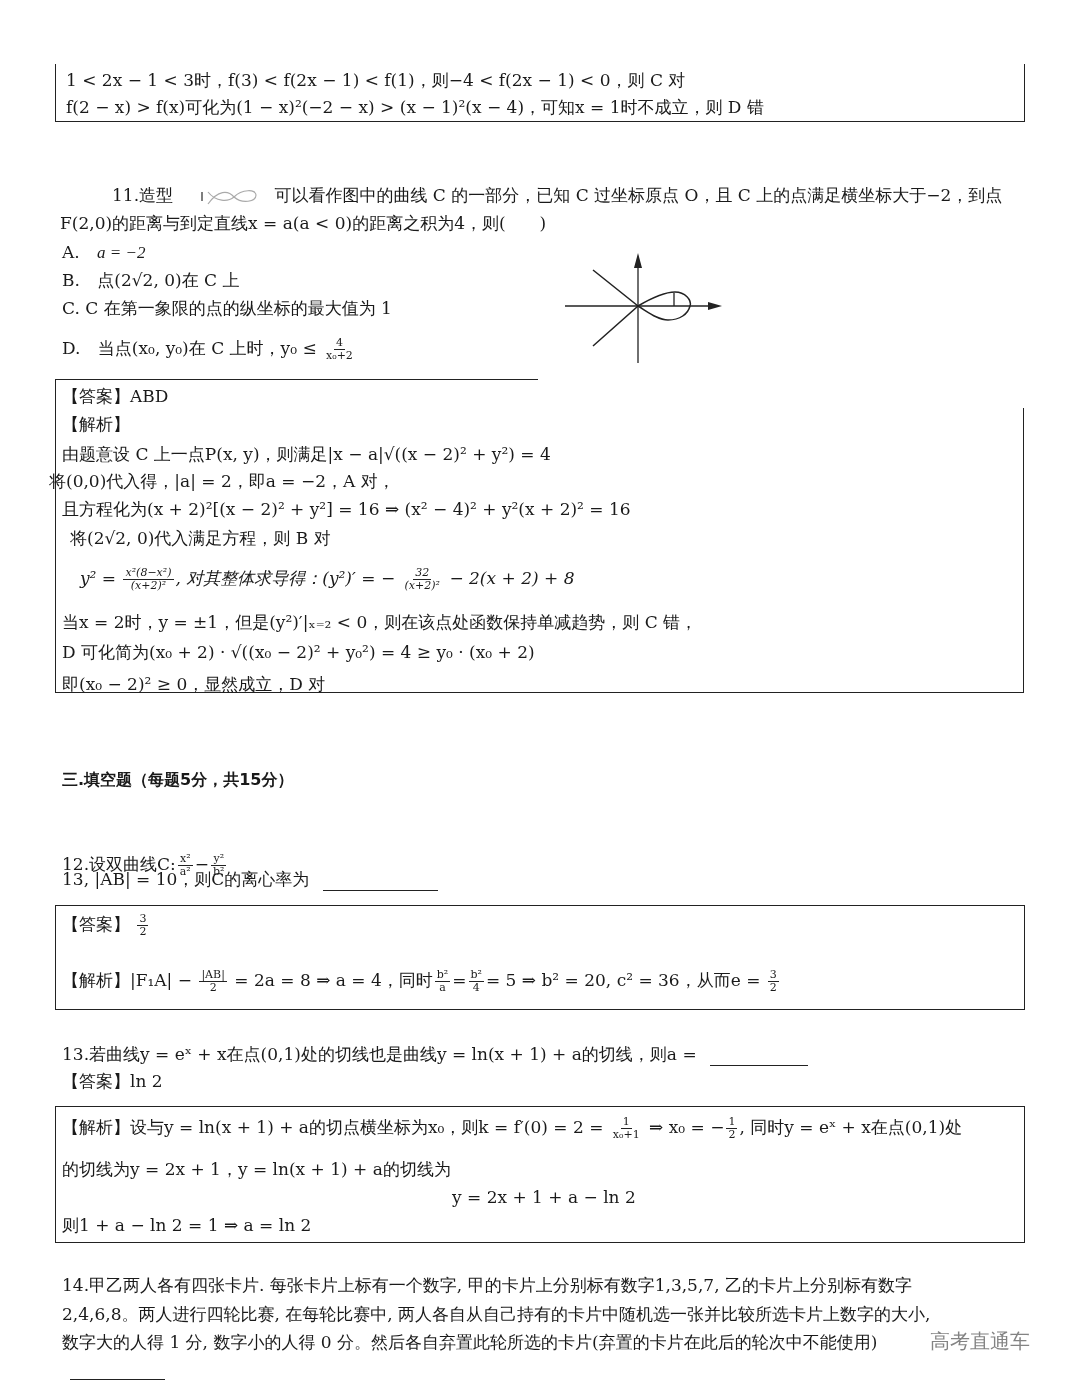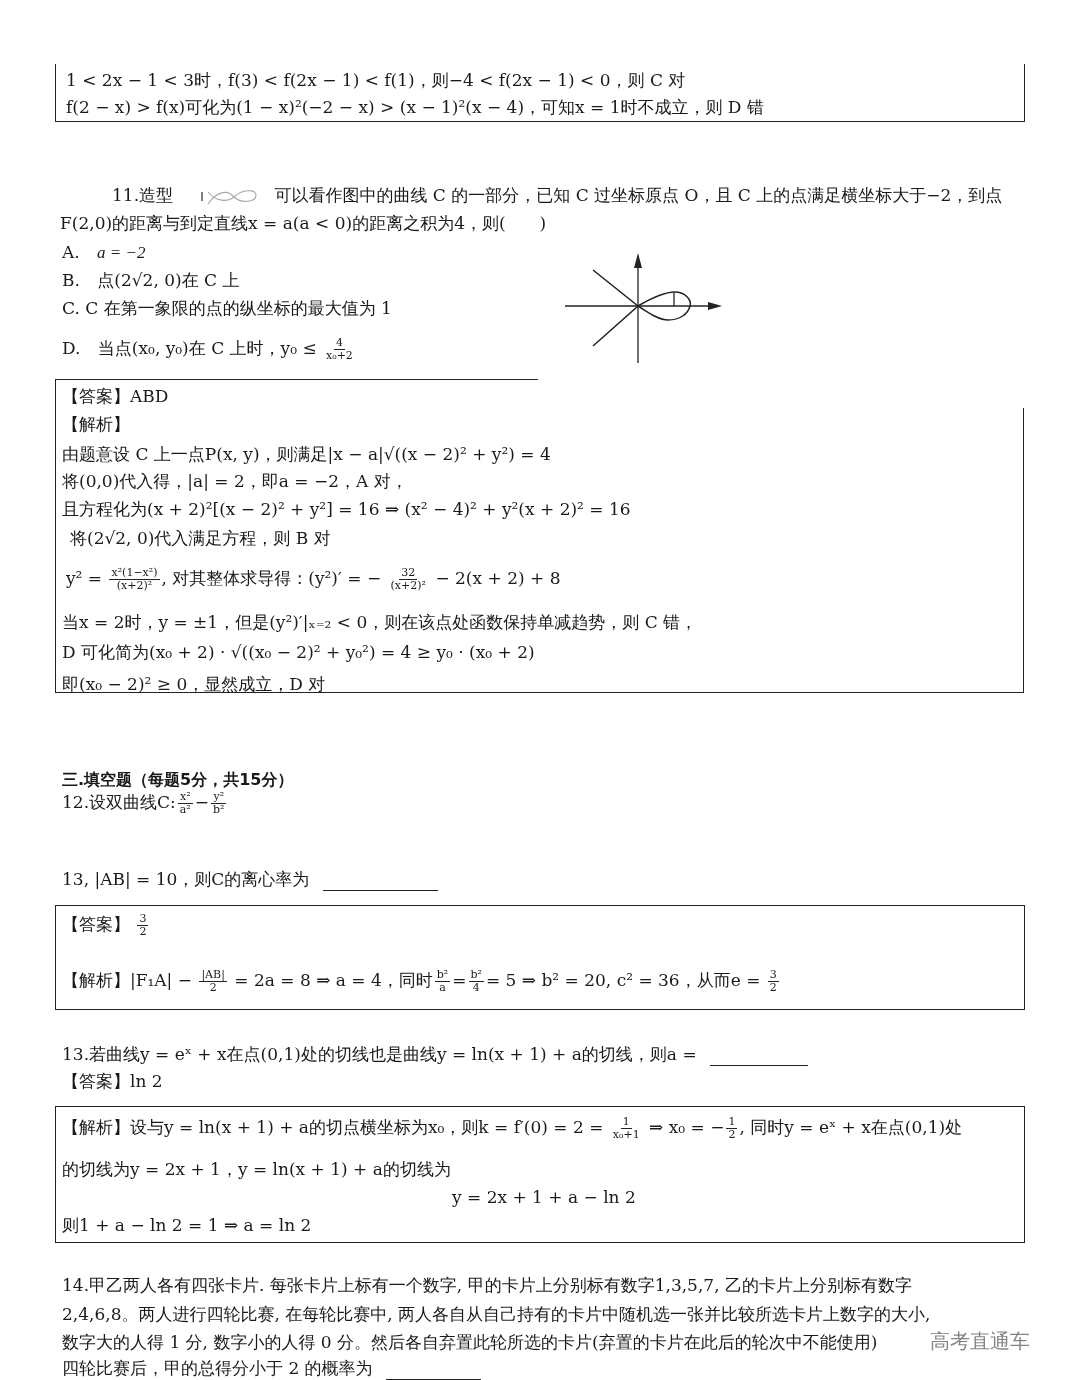--- a/index.html
+++ b/index.html
@@ -71,41 +71,41 @@
 <div style="position:absolute; left:55px; top:379px; width:483px; height:0; border-top:1.5px solid #222;"></div>
 <div style="position:absolute; left:55px; top:379px; width:0; height:313px; border-left:1.5px solid #222;"></div>
 <div style="position:absolute; left:1023px; top:408px; width:0; height:284px; border-left:1.5px solid #222;"></div>
 <div style="position:absolute; left:55px; top:692px; width:969px; height:0; border-top:1.5px solid #222;"></div>
 
 <div class="line" style="left:62px; top:384px;">
   <span>【答案】</span><span>ABD</span>
 </div>
 <div class="line" style="left:62px; top:412px;">【解析】</div>
 <div class="line" style="left:62px; top:442px;">由题意设 C 上一点P(x, y)，则满足|x − a|√((x − 2)² + y²) = 4</div>
-<div class="line" style="left:62px; top:469px;">将(0,0)代入得，|a| = 2，即a = −2，A 对，</div>
+<div class="line" style="left:49px; top:469px;">将(0,0)代入得，|a| = 2，即a = −2，A 对，</div>
 <div class="line" style="left:62px; top:497px;">且方程化为(x + 2)²[(x − 2)² + y²] = 16 ⇒ (x² − 4)² + y²(x + 2)² = 16</div>
 <div class="line" style="left:62px; top:526px;margin-left:8px;">将(2√2, 0)代入满足方程，则 B 对</div>
-<div class="line" style="left:66px; top:566px;">
+<div class="line" style="left:80px; top:566px;font-style:italic;">
   <span>y² =</span>
   <span class="frac">
-    <span class="num">x²(1−x²)</span>
+    <span class="num">x²(8−x²)</span>
     <span class="den">(x+2)²</span>
   </span><span>, 对其整体求导得：(y²)′ = −</span>
   <span class="frac">
     <span class="num">32</span>
     <span class="den">(x+2)²</span>
   </span><span> − 2(x + 2) + 8</span>
 </div>
 <div class="line" style="left:62px; top:610px;">当x = 2时，y = ±1，但是(y²)′|ₓ₌₂ &lt; 0，则在该点处函数保持单减趋势，则 C 错，</div>
 <div class="line" style="left:62px; top:640px;">D 可化简为(x₀ + 2) · √((x₀ − 2)² + y₀²) = 4 ≥ y₀ · (x₀ + 2)</div>
 <div class="line" style="left:62px; top:666px;margin-top:6px;">即(x₀ − 2)² ≥ 0，显然成立，D 对</div>
 
 <div class="line section-title" style="left:62px; top:768px;">三.填空题（每题5分，共15分）</div>
 
-<div class="line" style="left:62px; top:790px;">
+<div class="line" style="left:62px; top:852px;">
   <span>12.</span><span>设双曲线C:</span><span class="frac">
       <span class="num">x²</span>
       <span class="den">a²</span>
     </span><span>−</span><span class="frac">
       <span class="num">y²</span>
       <span class="den">b²</span>
     </span>
 </div>
 <div class="line" style="left:62px; top:867px;">
   <span>13, |AB| = 10，则C的离心率为</span>
@@ -162,17 +162,16 @@
 <div class="line" style="left:62px; top:1157px;">的切线为y = 2x + 1，y = ln(x + 1) + a的切线为</div>
 <div class="line" style="left:452px; top:1185px;">y = 2x + 1 + a − ln 2</div>
 <div class="line" style="left:62px; top:1213px;">则1 + a − ln 2 = 1 ⇒ a = ln 2</div>
 
 <div class="line" style="left:62px; top:1273px;">
   <span>14.</span><span>甲乙两人各有四张卡片. 每张卡片上标有一个数字, 甲的卡片上分别标有数字1,3,5,7, 乙的卡片上分别标有数字</span>
 </div>
 <div class="line" style="left:62px; top:1302px;">2,4,6,8。两人进行四轮比赛, 在每轮比赛中, 两人各自从自己持有的卡片中随机选一张并比较所选卡片上数字的大小,</div>
 <div class="line" style="left:62px; top:1330px;">数字大的人得 1 分, 数字小的人得 0 分。然后各自弃置此轮所选的卡片(弃置的卡片在此后的轮次中不能使用)</div>
 <div class="line" style="left:62px; top:1356px;">
-  <span>四轮比赛后，甲的总得分小于 2 的概率为</span>
   <span class="blank" style="width:95px; margin-left:8px;"></span>
 </div>
 
 <div class="watermark" style="left:930px; top:1328px;">高考直通车</div>
 
 </body></html>

